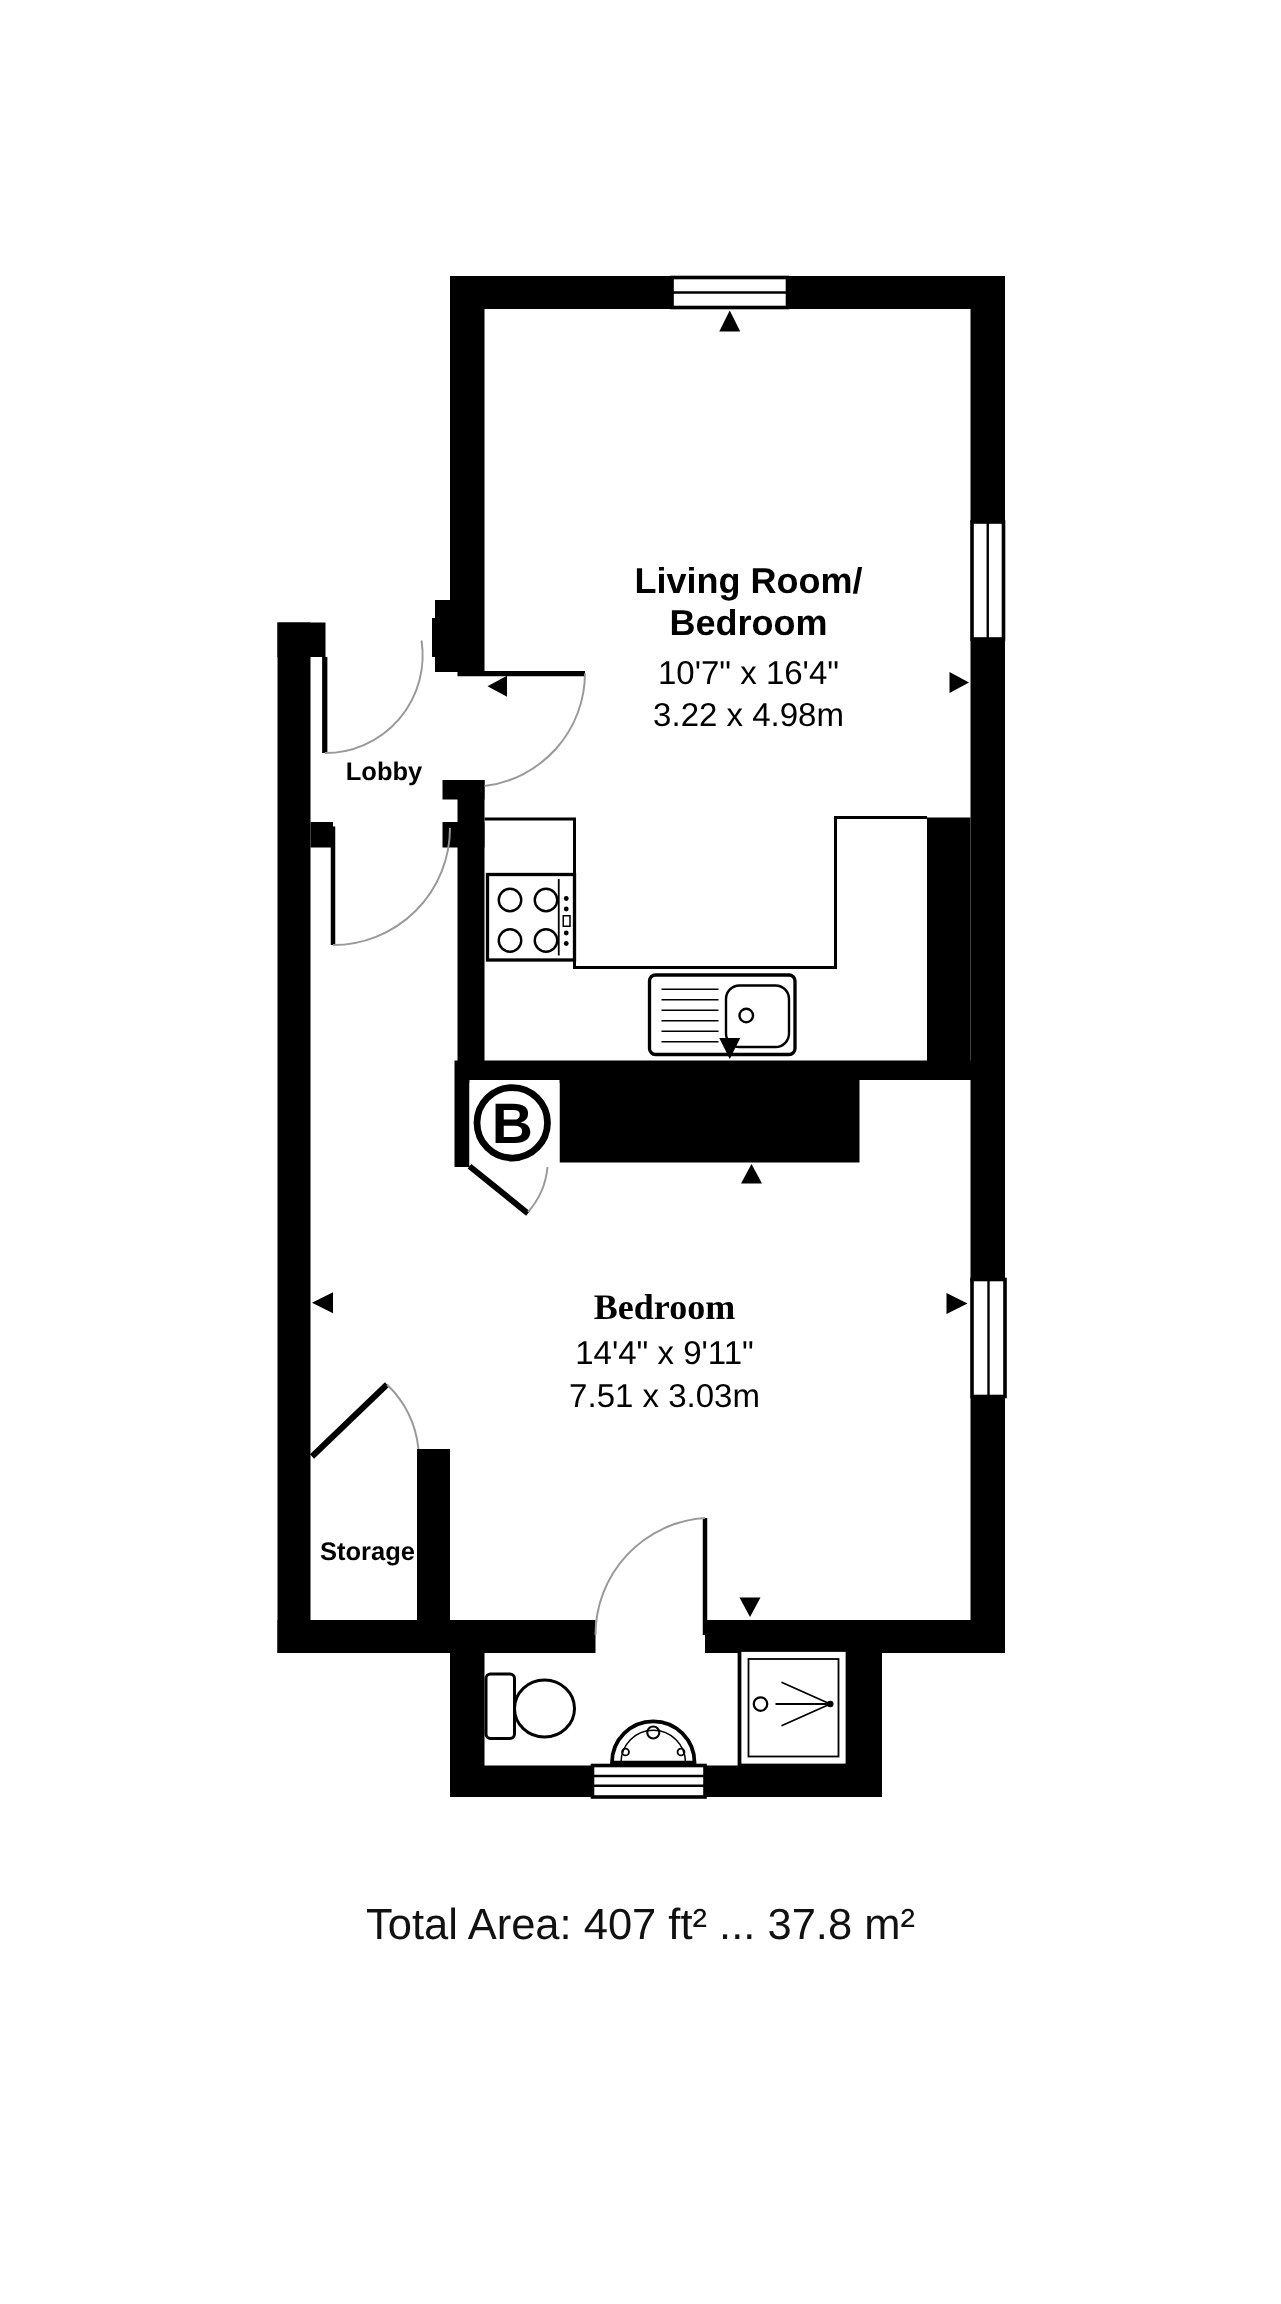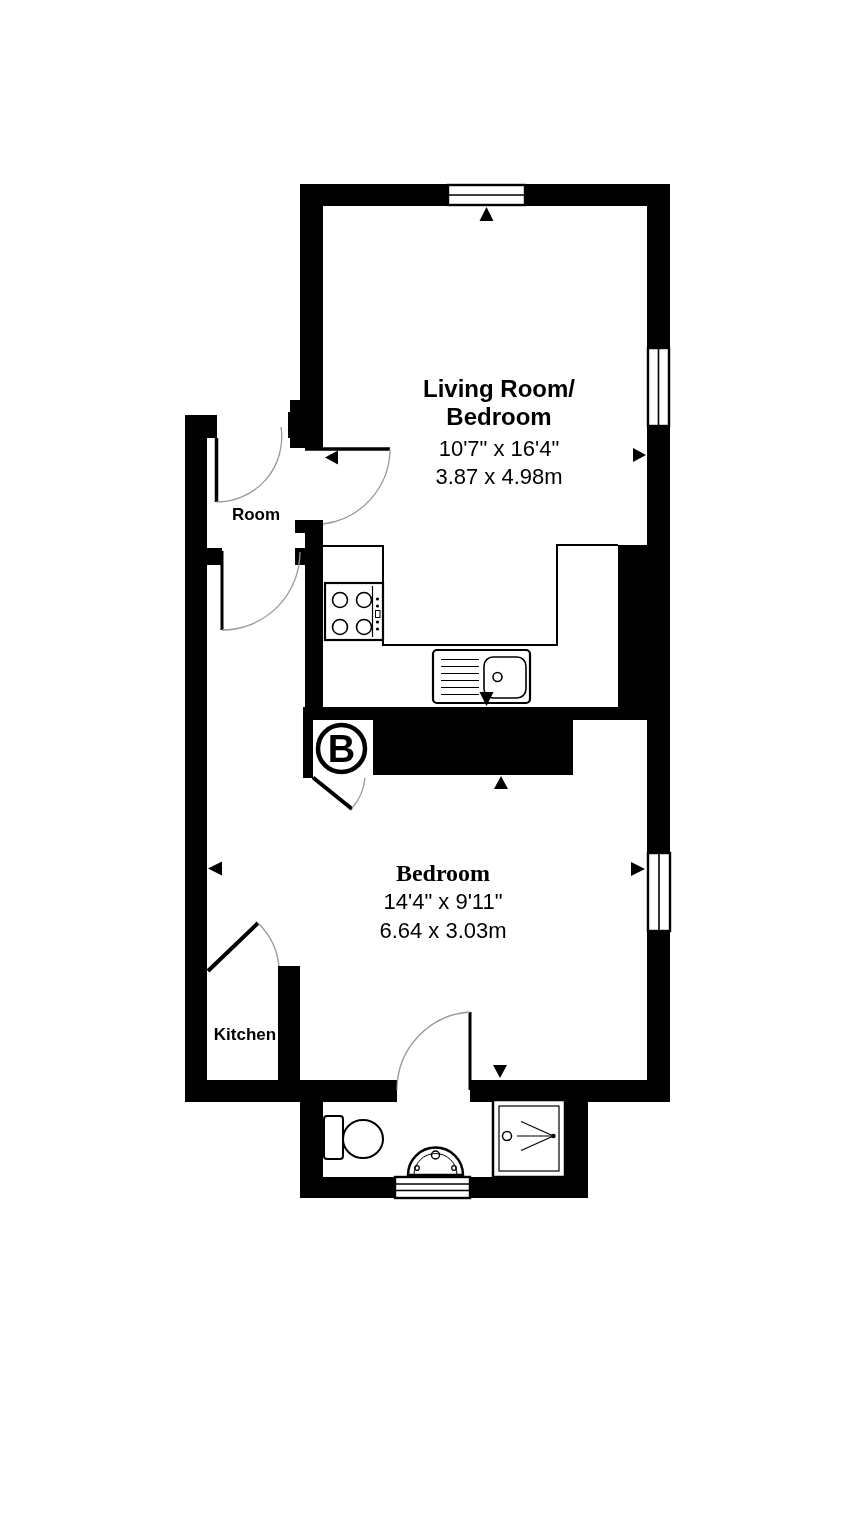--- a/index.html
+++ b/index.html
@@ -169,23 +169,24 @@
       <polygon class="arrow" points="501,776 494,789 508,789"></polygon>
       <polygon class="arrow" points="208,868.5 222,861.5 222,875.5"></polygon>
       <polygon class="arrow" points="645,869 631,862 631,876"></polygon>
       <polygon class="arrow" points="500,1078 493,1065 507,1065"></polygon>
     </g>
   </svg>
 
   <div class="label room-title" style="left:499px;top:389px;">Living Room/</div>
   <div class="label room-title" style="left:499px;top:417px;">Bedroom</div>
   <div class="label room-dim" style="left:499px;top:449px;">10'7" x 16'4"</div>
-  <div class="label room-dim" style="left:499px;top:477px;">3.87 x 4.98m</div>
+  <div class="label room-dim" style="left:499px;top:477px;">3.22 x 4.98m</div>
 
-  <div class="label small-title" style="left:256px;top:515px;">Room</div>
+  <div class="label small-title" style="left:256px;top:515px;">Lobby</div>
 
   <div class="label room-title" style="left:443px;top:873px;font-family:Liberation Serif, serif;">Bedroom</div>
   <div class="label room-dim" style="left:443px;top:902px;">14'4" x 9'11"</div>
-  <div class="label room-dim" style="left:443px;top:931px;">6.64 x 3.03m</div>
+  <div class="label room-dim" style="left:443px;top:931px;">7.51 x 3.03m</div>
 
-  <div class="label small-title" style="left:245px;top:1035px;">Kitchen</div>
+  <div class="label small-title" style="left:245px;top:1035px;">Storage</div>
 
+  <div class="label footer-title" style="left:427px;top:1284px;">Total Area: 407 ft² ... 37.8 m²</div>
 </div>
 
 </body></html>

